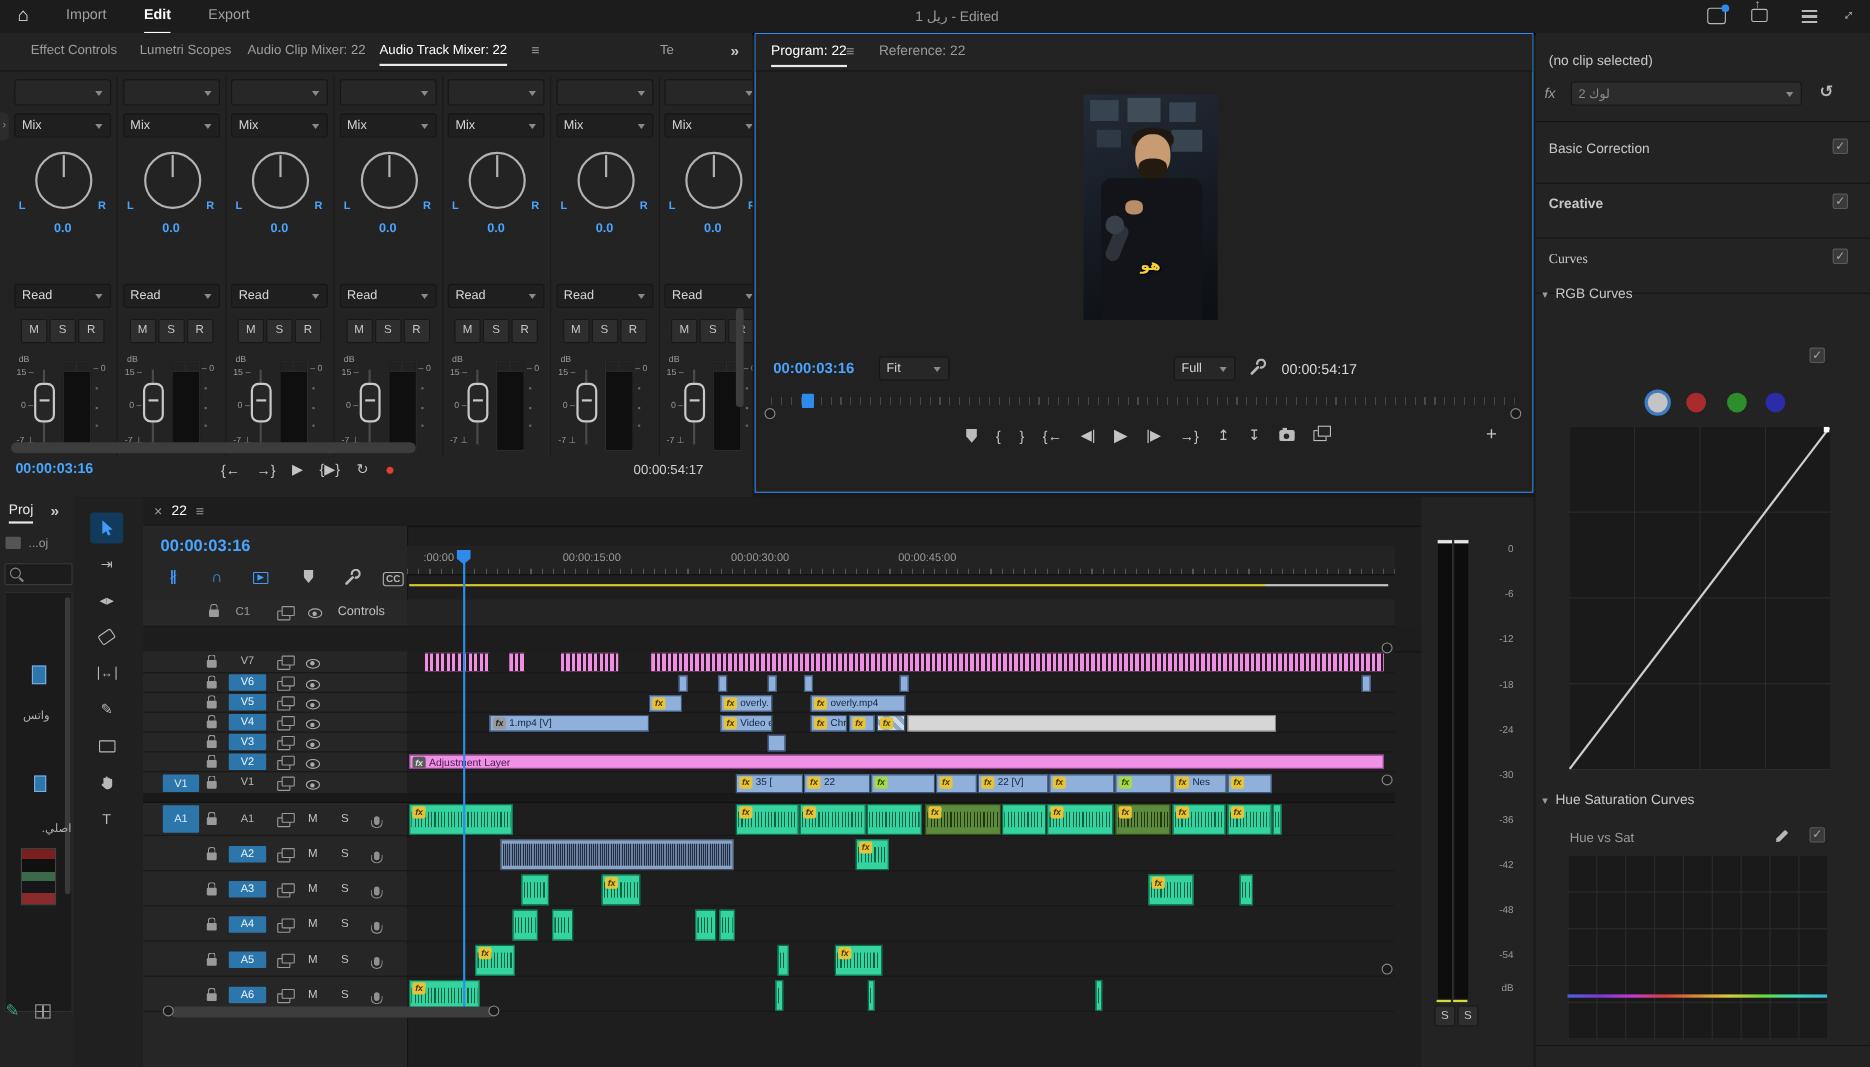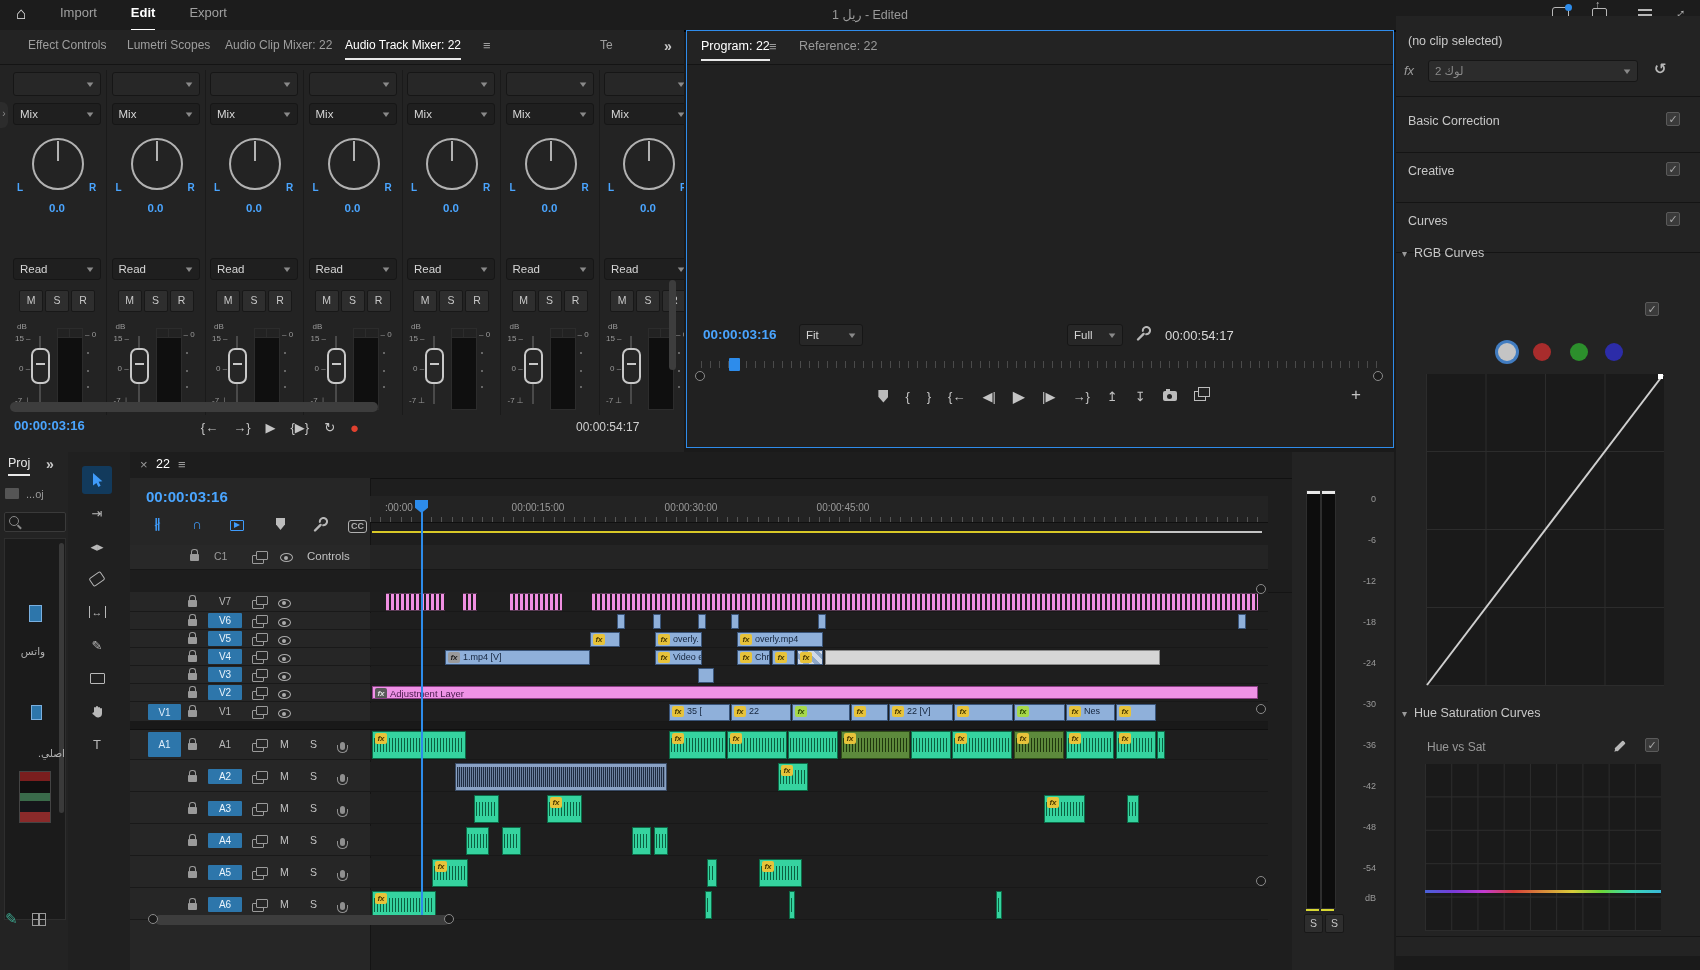--- a/index.html
+++ b/index.html
@@ -394,20 +394,35 @@
     <div class="abs" style="left:576px;top:390px;font-size:12px;color:#cfcfcf;">00:00:54:17</div>
   </div>
 
   <div class="panel" id="program" style="left:686px;top:30px;width:708px;height:418px;border:1.5px solid #2f8ceb;box-sizing:border-box;background:#212121;">
     <div class="abs" style="left:0;top:0;right:0;height:33px;background:#232323;border-bottom:1px solid #141414;">
       <span class="abs" style="left:14px;top:8px;color:#fff;font-size:12.5px;border-bottom:2px solid #e8e8e8;padding-bottom:6px;"><span>Program: 22</span></span>
       <span class="abs dim" style="left:82px;top:8px;font-size:13px;">≡</span>
       <span class="abs dim" style="left:112px;top:8px;font-size:12.5px;">Reference: 22</span>
     </div>
 
+    <div class="abs" style="left:298px;top:55px;width:122px;height:205px;background:linear-gradient(160deg,#232b36 0%,#151a22 55%,#0c0f14 100%);overflow:hidden;">
+      <div class="abs" style="left:6px;top:5px;width:26px;height:19px;background:#3c4856;opacity:.85;"></div>
+      <div class="abs" style="left:40px;top:3px;width:30px;height:22px;background:#47535f;opacity:.85;"></div>
+      <div class="abs" style="left:78px;top:7px;width:24px;height:18px;background:#3e4a58;opacity:.85;"></div>
+      <div class="abs" style="left:12px;top:32px;width:22px;height:16px;background:#333f4c;opacity:.8;"></div>
+      <div class="abs" style="left:80px;top:32px;width:28px;height:20px;background:#414d5b;opacity:.8;"></div>
+      <div class="abs" style="left:44px;top:30px;width:38px;height:20px;background:#1f1812;border-radius:50% 50% 40% 40%;"></div>
+      <div class="abs" style="left:47px;top:36px;width:32px;height:38px;background:#c99b72;border-radius:45%;"></div>
+      <div class="abs" style="left:50px;top:58px;width:26px;height:20px;background:#241a10;border-radius:40% 40% 50% 50%;"></div>
+      <div class="abs" style="left:16px;top:76px;width:92px;height:129px;background:#121419;border-radius:10px 10px 0 0;"></div>
+      <div class="abs" style="left:38px;top:96px;width:16px;height:13px;background:#b98d68;border-radius:40%;"></div>
+      <div class="abs" style="left:24px;top:118px;width:13px;height:34px;background:#2e333b;border-radius:7px;transform:rotate(22deg);"></div>
+      <div class="abs" style="left:20px;top:110px;width:17px;height:17px;background:#3a404a;border-radius:50%;"></div>
+      <div class="abs" style="left:0;top:146px;width:100%;text-align:center;color:#f5d13b;font-weight:bold;font-size:14px;text-shadow:0 0 3px #000,1px 1px 0 #000;">هو</div>
+    </div>
 
     <div class="abs tc" style="left:16px;top:296px;font-size:13.5px;">00:00:03:16</div>
     <div class="dd" style="left:112px;top:293px;width:64px;height:22px;">
         <span>Fit</span>
         <span class="chev">▼</span>
       </div>
     <div class="dd" style="left:380px;top:293px;width:56px;height:22px;">
         <span>Full</span>
         <span class="chev">▼</span>
       </div>
@@ -438,41 +453,41 @@
         <div class="glyphbtn">
           <span class="cam"></span>
         </div>
         <div class="glyphbtn">
           <span class="mcam"></span>
         </div>
       </div>
     <div class="abs glyphbtn" style="left:664px;top:354px;font-size:17px;">+</div>
   </div>
 
-  <div class="panel" id="lumetri" style="left:1396px;top:16px;width:304px;height:940px;">
+  <div class="panel" id="lumetri" style="left:1396px;top:30px;width:304px;height:940px;">
     <div class="abs" style="left:12px;top:18px;color:#c8c8c8;font-size:12.5px;">(no clip selected)</div>
     <span class="abs dim" style="left:8px;top:47px;font-style:italic;font-size:13px;">fx</span>
     <div class="dd" style="left:32px;top:44px;width:210px;height:22px;background:#2c2c2c;color:#8a8a8a;">
         <span>لوك 2</span>
         <span class="chev">▼</span>
       </div>
     <span class="abs" style="left:258px;top:44px;font-size:15px;color:#b8b8b8;font-weight:bold;">↺</span>
     <div class="divider" style="top:80px;"></div>
     <div id="lumetri-sections">
         <div style="position: absolute; left: 0px; top: 88px; width: 304px; height: 49px;">
           <div style="position: absolute; left: 12px; top: 10px; color: rgb(200, 200, 200); font-size: 12.5px;">Basic Correction</div>
           <div class="checkbox" style="left: 270px; top: 8px; position: absolute;">✓</div>
           <div class="divider" style="top: 48px;"></div>
         </div>
-        <div style="position: absolute; left: 0px; top: 138px; width: 304px; height: 49px;">
+        <div style="position: absolute; left: 0px; top: 138px; width: 304px; height: 49px; font-weight: bold;">
           <div style="position: absolute; left: 12px; top: 10px; color: rgb(200, 200, 200); font-size: 12.5px;">Creative</div>
           <div class="checkbox" style="left: 270px; top: 8px; position: absolute;">✓</div>
           <div class="divider" style="top: 48px;"></div>
         </div>
-        <div style="position: absolute; left: 0px; top: 188px; width: 304px; height: 49px;">
+        <div style="position: absolute; left: 0px; top: 188px; width: 304px; height: 49px; font-family: Liberation Serif, serif;">
           <div style="position: absolute; left: 12px; top: 10px; color: rgb(200, 200, 200); font-size: 12.5px;">Curves</div>
           <div class="checkbox" style="left: 270px; top: 8px; position: absolute;">✓</div>
           <div class="divider" style="top: 48px;"></div>
         </div>
       </div>
     <div class="abs" style="left:6px;top:230px;color:#c8c8c8;font-size:12.5px;"><span class="dim" style="font-size:10px;">▾</span>&nbsp;&nbsp;<span>RGB Curves</span></div>
     <div class="checkbox" style="left:249px;top:286px;">✓</div>
     <span class="abs" style="left:102px;top:327px;width:18px;height:18px;border-radius:50%;background:#c4c4c4;box-shadow:0 0 0 3px rgba(70,140,220,.85);"></span>
     <span class="abs" style="left:137px;top:327px;width:18px;height:18px;border-radius:50%;background:#a82c2c;"></span>
     <span class="abs" style="left:174px;top:327px;width:18px;height:18px;border-radius:50%;background:#2c8f2c;"></span>

